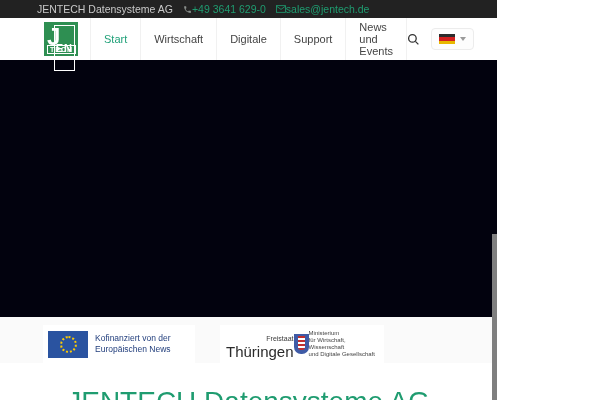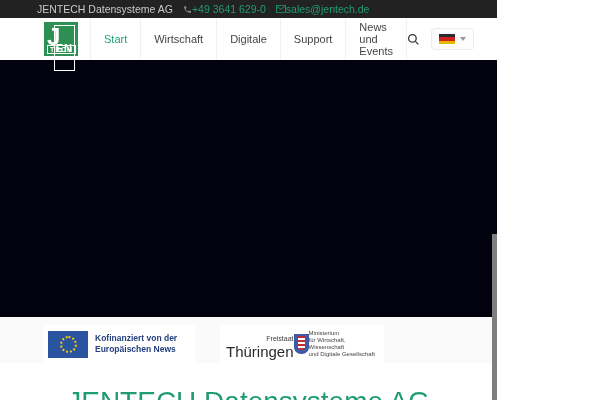--- a/index.html
+++ b/index.html
@@ -33,21 +33,21 @@
 
   
   .hero { height:257px; background:#02020e; }
 
   
   .funding { background:#fafafa; padding:8px 0 0 43px; display:flex; gap:25px; }
   .card { background:#ffffff; height:38px; display:flex; align-items:center; }
   .eu-card { width:152px; gap:7px; padding:0 5px; }
   .eu-flag { width:40px; height:27px; background:#2a53a0; position:relative; flex:none; }
   .eu-flag::after { content:""; position:absolute; left:50%; top:50%; width:13px; height:13px; margin:-8px 0 0 -8px; border:2px dotted #ffcc00; border-radius:50%; }
-  .eu-text { font-size:8.5px; font-weight:bold; color:#24407e; line-height:1.3; }
+  .eu-text { font-size:8.5px; font-weight:normal; color:#24407e; line-height:1.3;text-align:right; }
   .th-card { width:164px; gap:0; padding:0 6px;justify-content:center; }
   .th-name { text-align:right; line-height:1; }
   .th-freistaat { font-size:7px; color:#3a3a3a; }
   .th-thuringen { font-size:15px; color:#2b2b2b; }
   .th-shield { width:15px; height:20px; background:#3f5ba6; border-radius:0 0 7px 7px; position:relative; overflow:hidden; flex:none; }
   .th-shield::after { content:""; position:absolute; left:4px; top:2px; width:7px; height:14px;
     background:repeating-linear-gradient(180deg,#c03030 0 2px,#ffffff 2px 4px); border-radius:0 0 3px 3px; }
   .th-ministry { font-size:6px; color:#454545; line-height:1.2; }
 
   

